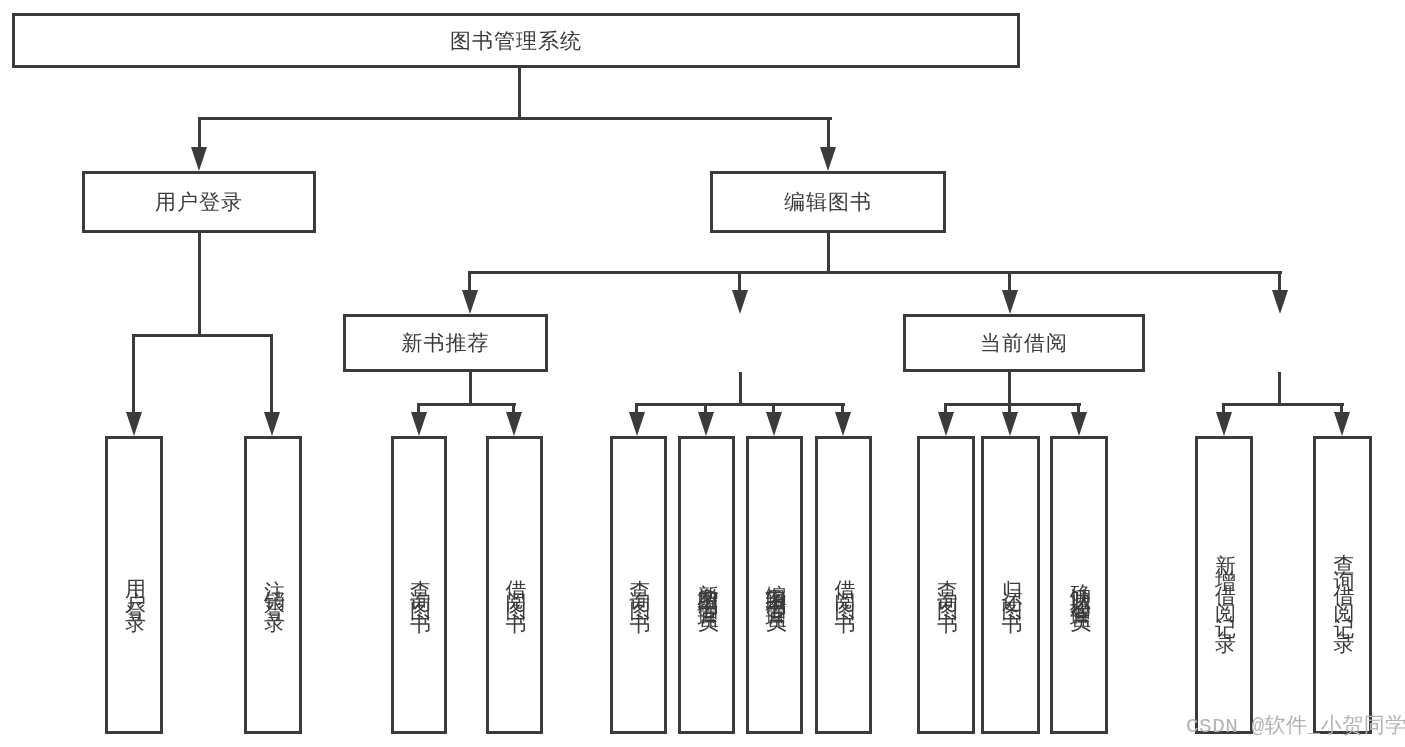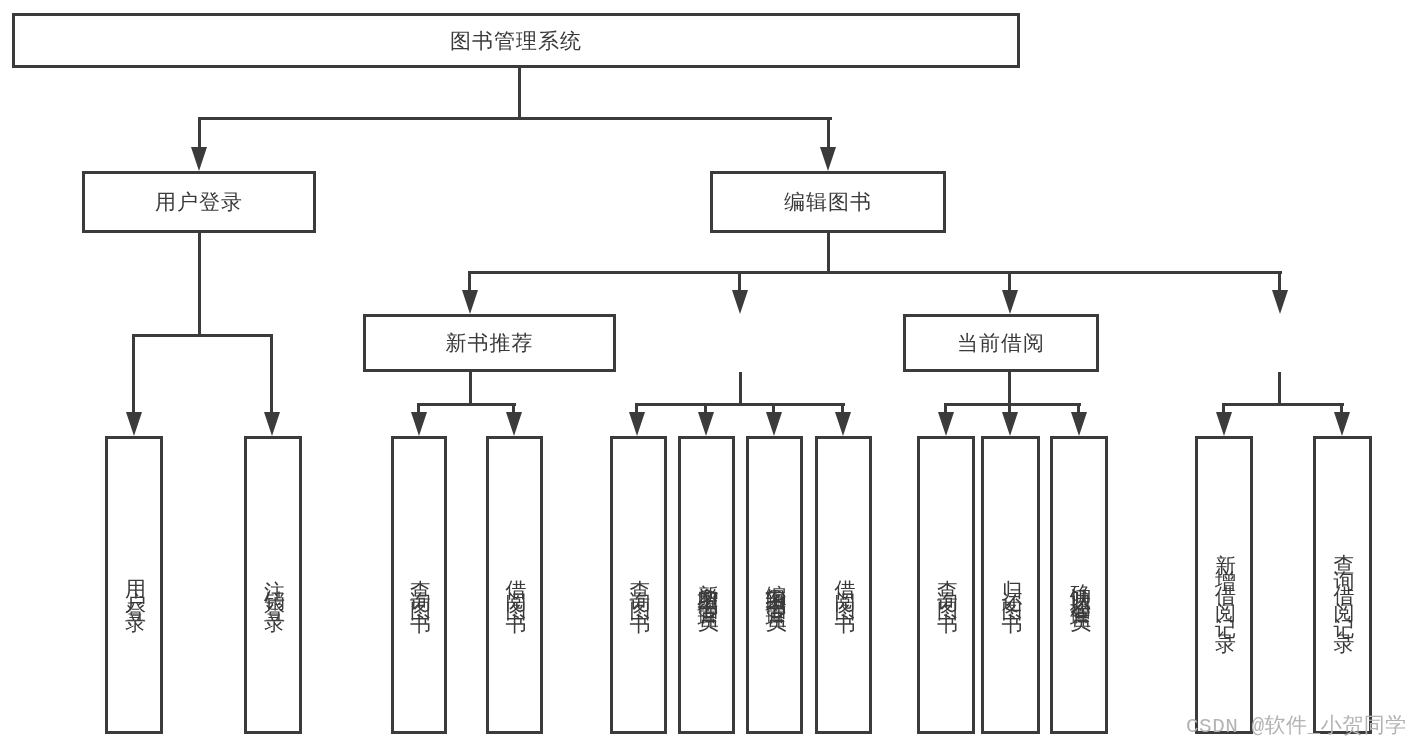--- a/index.html
+++ b/index.html
@@ -79,22 +79,22 @@
   <div class="hline" style="left:469px;top:271px;width:813px"></div>
   <div class="vline" style="left:468px;top:271px;height:20px"></div>
   <div class="arrow" style="left:462px;top:290px"></div>
   <div class="vline" style="left:738px;top:271px;height:20px"></div>
   <div class="arrow" style="left:732px;top:290px"></div>
   <div class="vline" style="left:1008px;top:271px;height:20px"></div>
   <div class="arrow" style="left:1002px;top:290px"></div>
   <div class="vline" style="left:1278px;top:271px;height:20px"></div>
   <div class="arrow" style="left:1272px;top:290px"></div>
 
-  <div class="box" style="left:363px;top:314px;width:253px;height:58px">新书推荐</div>
-  <div class="box" style="left:903px;top:314px;width:196px;height:58px">当前借阅</div>
+  <div class="box" style="left:343px;top:314px;width:205px;height:58px">新书推荐</div>
+  <div class="box" style="left:903px;top:314px;width:242px;height:58px">当前借阅</div>
 
   <div class="vline" style="left:469px;top:372px;height:33px"></div>
   <div class="hline" style="left:418px;top:403px;width:98px"></div>
   <div class="vline" style="left:417px;top:403px;height:11px"></div>
   <div class="arrow" style="left:411px;top:412px"></div>
   <div class="vline" style="left:512px;top:403px;height:11px"></div>
   <div class="arrow" style="left:506px;top:412px"></div>
 
   <div class="vline" style="left:739px;top:372px;height:33px"></div>
   <div class="hline" style="left:636px;top:403px;width:209px"></div>

